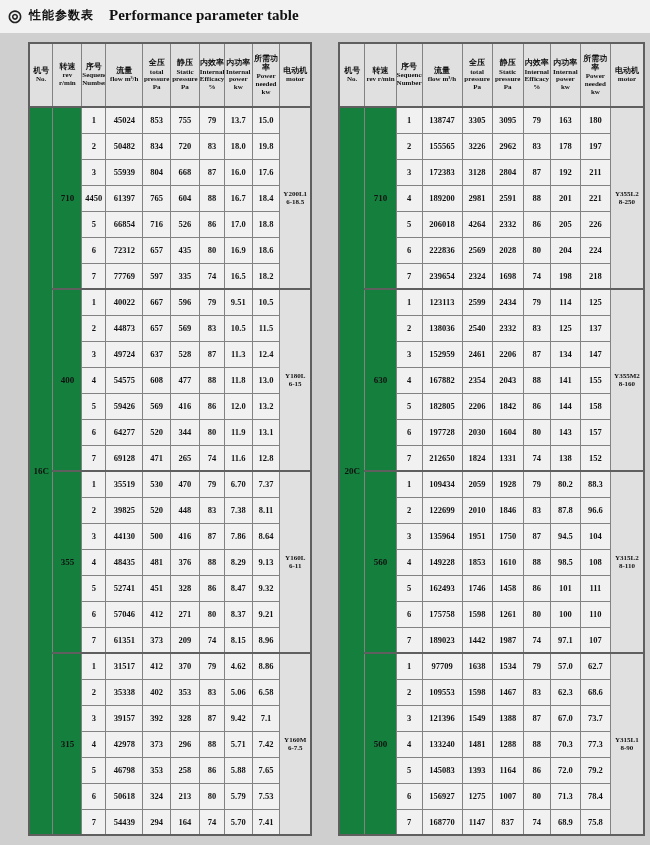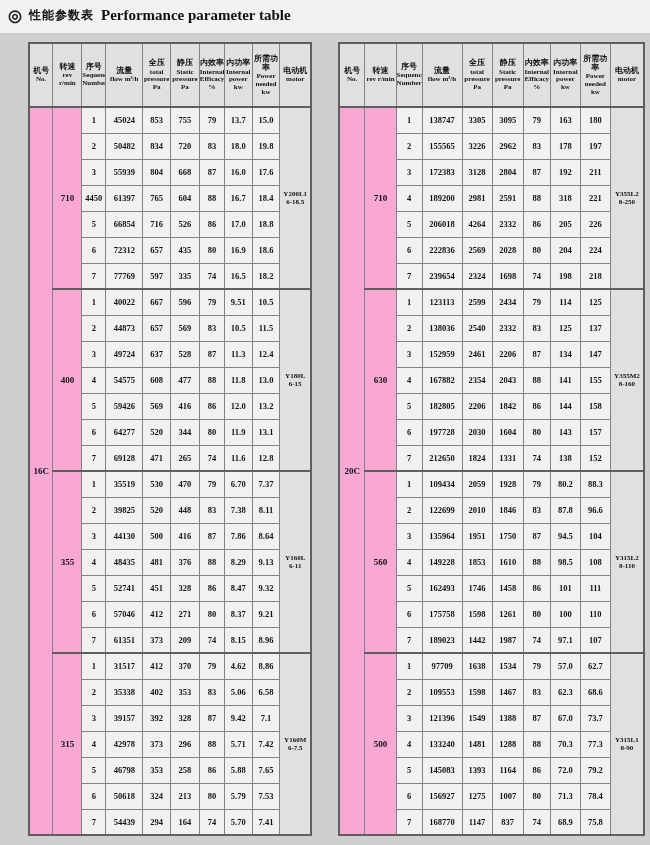--- a/index.html
+++ b/index.html
@@ -12,21 +12,21 @@
   }
   .top-band{
     background:#f2f2f2;
     padding:7px 0 9px 8px;
   }
   .title-row{display:flex;align-items:center;gap:7px;}
   .bullet{
     font-size:16px;line-height:1;color:#222;font-weight:bold;
   }
   .title-zh{font-size:12px;font-weight:bold;letter-spacing:1px;}
-  .title-en{font-size:15px;font-weight:bold;margin-left:0;}
+  .title-en{font-size:15px;font-weight:bold;margin-left:8px;}
   .tables{
     display:flex;
     padding-left:28px;
     margin-top:9px;
     gap:26px;
   }
   table{
     border-collapse:collapse;
     table-layout:fixed;
     border:2px solid #5f5f5f;
@@ -48,21 +48,21 @@
   th .zh{font-size:8px;font-weight:bold;line-height:1.15;}
   th .en{font-size:7px;font-weight:bold;line-height:1.1;margin-top:1px;}
   tbody tr{height:26px;}
   td.data{
     background:#f1f1f1;
     font-size:8.5px;
     font-weight:bold;
     white-space:nowrap;
   }
   td.span-cell{
-    background:#f9a8d4;
+    background:#15803d;
     font-size:9px;
     font-weight:bold;
   }
   td.motor-cell{
     background:#e0e0e0;
     font-size:7px;
     font-weight:bold;
     line-height:1.2;
   }
   tr.sec-top td{border-top:2px solid #5f5f5f;}
@@ -502,21 +502,21 @@
           <td class="data">87</td>
           <td class="data">192</td>
           <td class="data">211</td>
         </tr>
         <tr>
           <td class="data">4</td>
           <td class="data">189200</td>
           <td class="data">2981</td>
           <td class="data">2591</td>
           <td class="data">88</td>
-          <td class="data">318</td>
+          <td class="data">201</td>
           <td class="data">221</td>
         </tr>
         <tr>
           <td class="data">5</td>
           <td class="data">206018</td>
           <td class="data">4264</td>
           <td class="data">2332</td>
           <td class="data">86</td>
           <td class="data">205</td>
           <td class="data">226</td>

